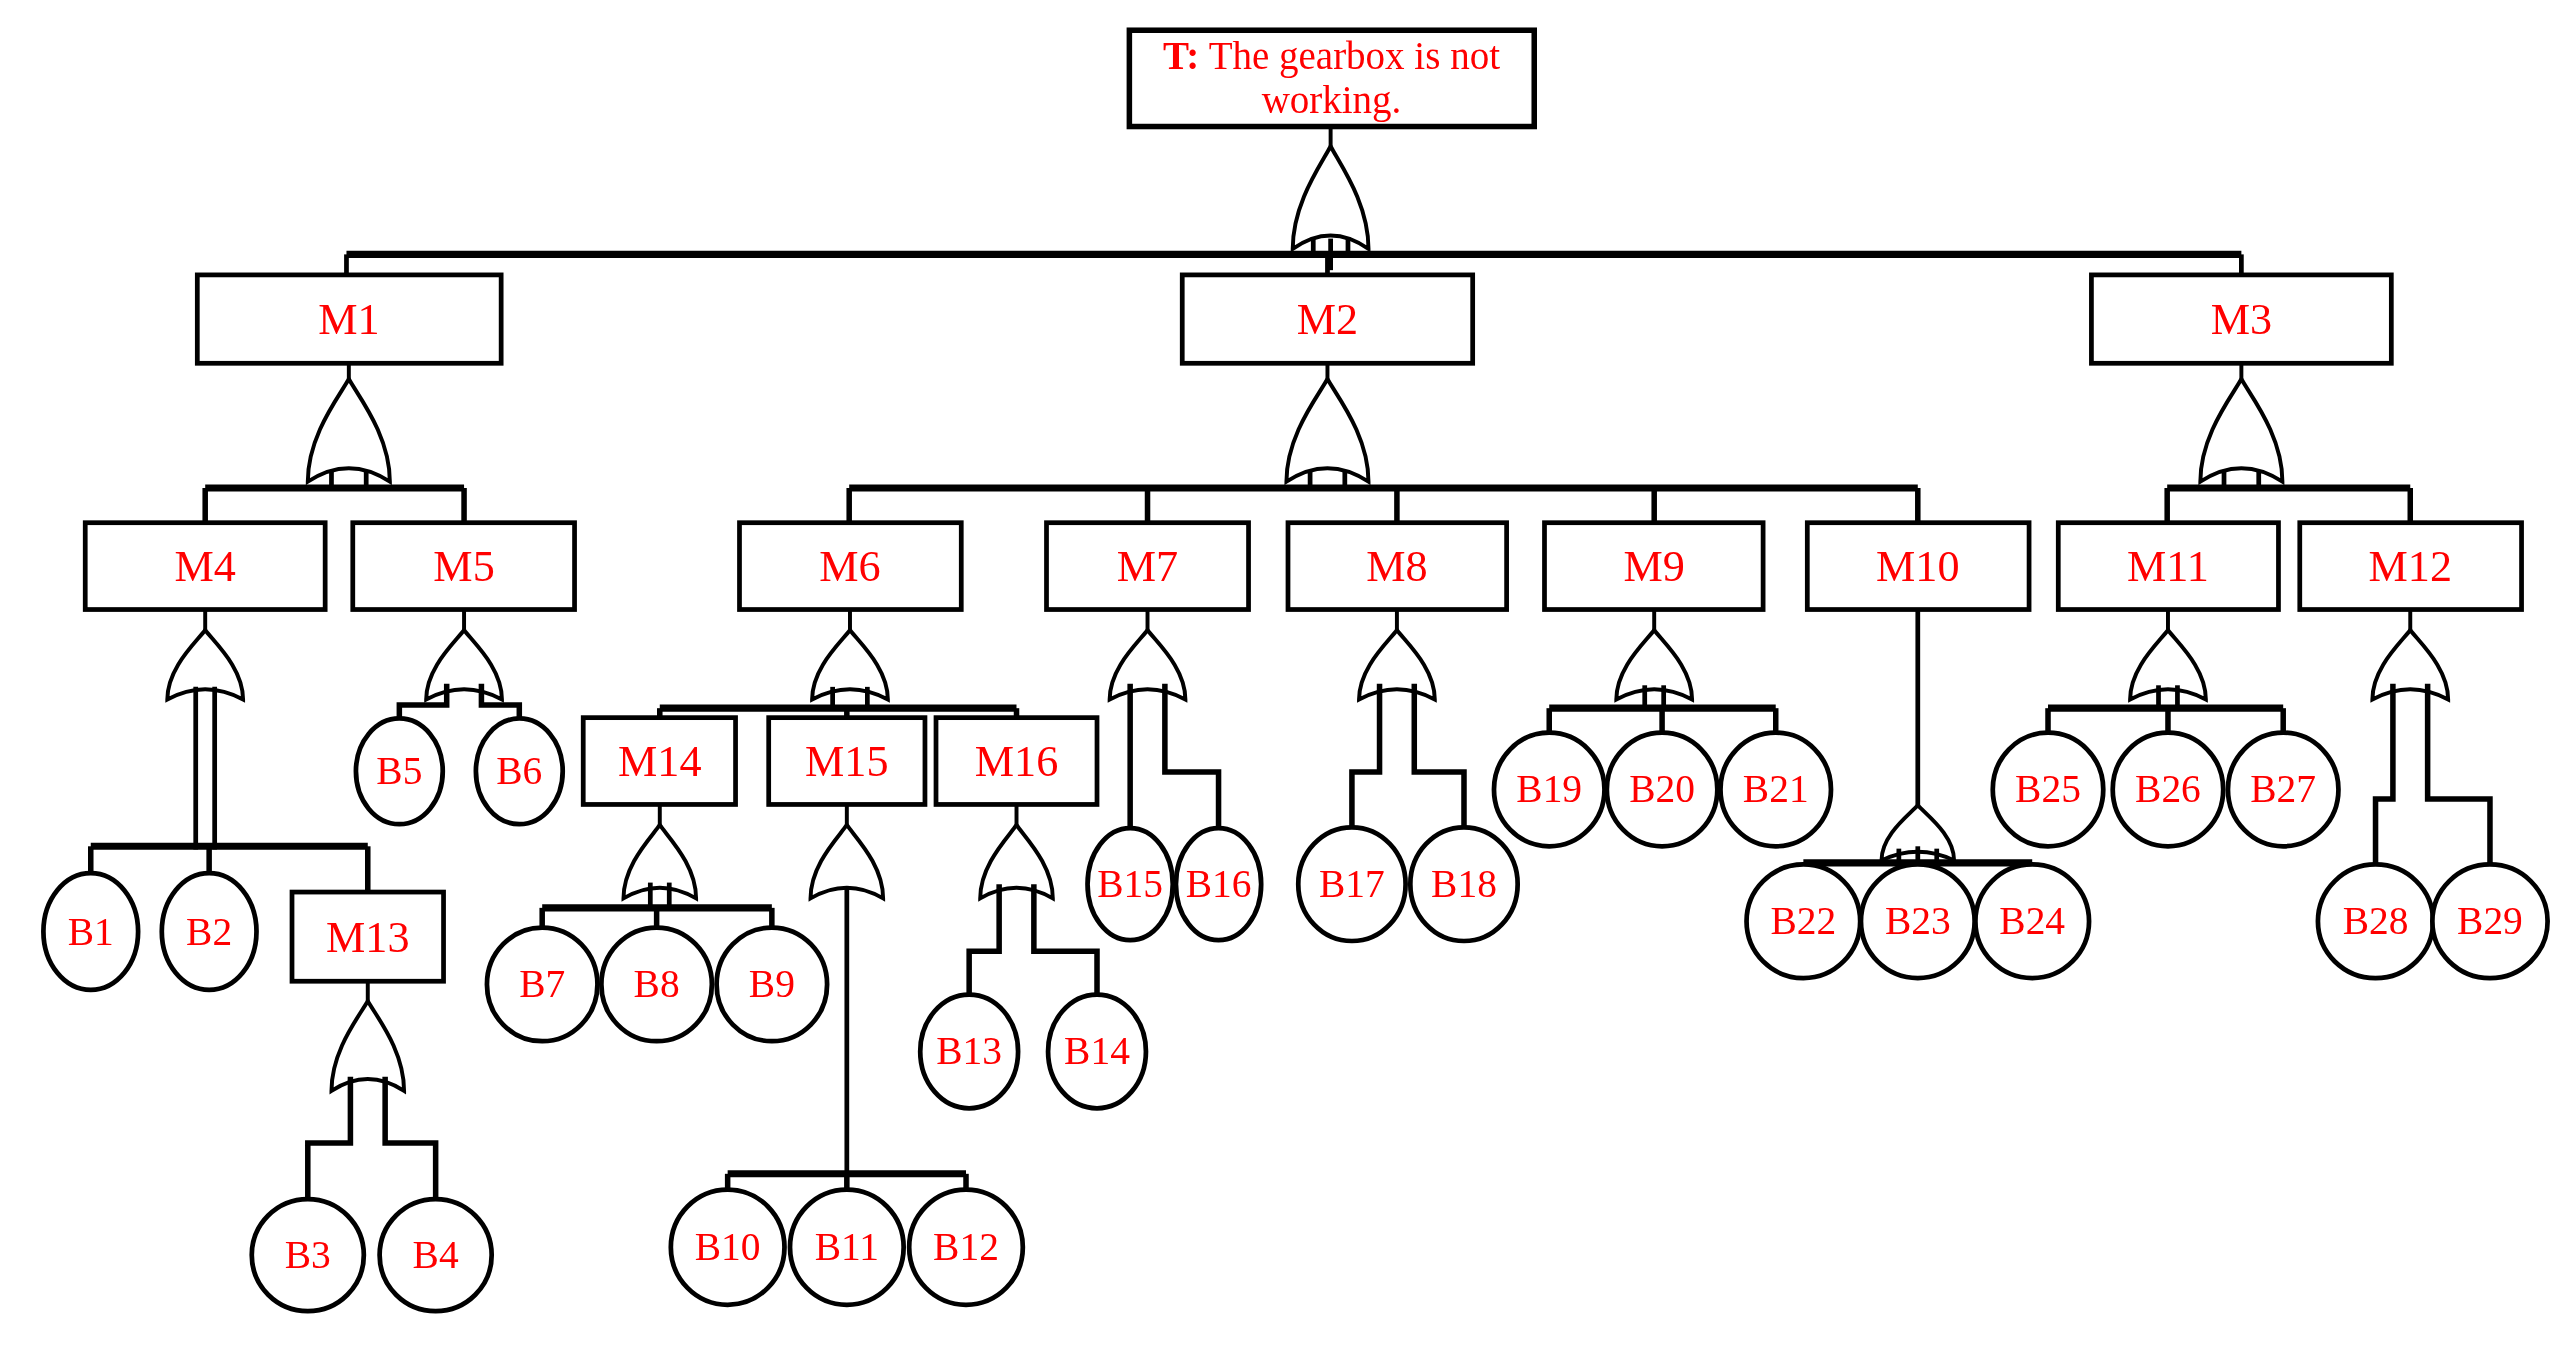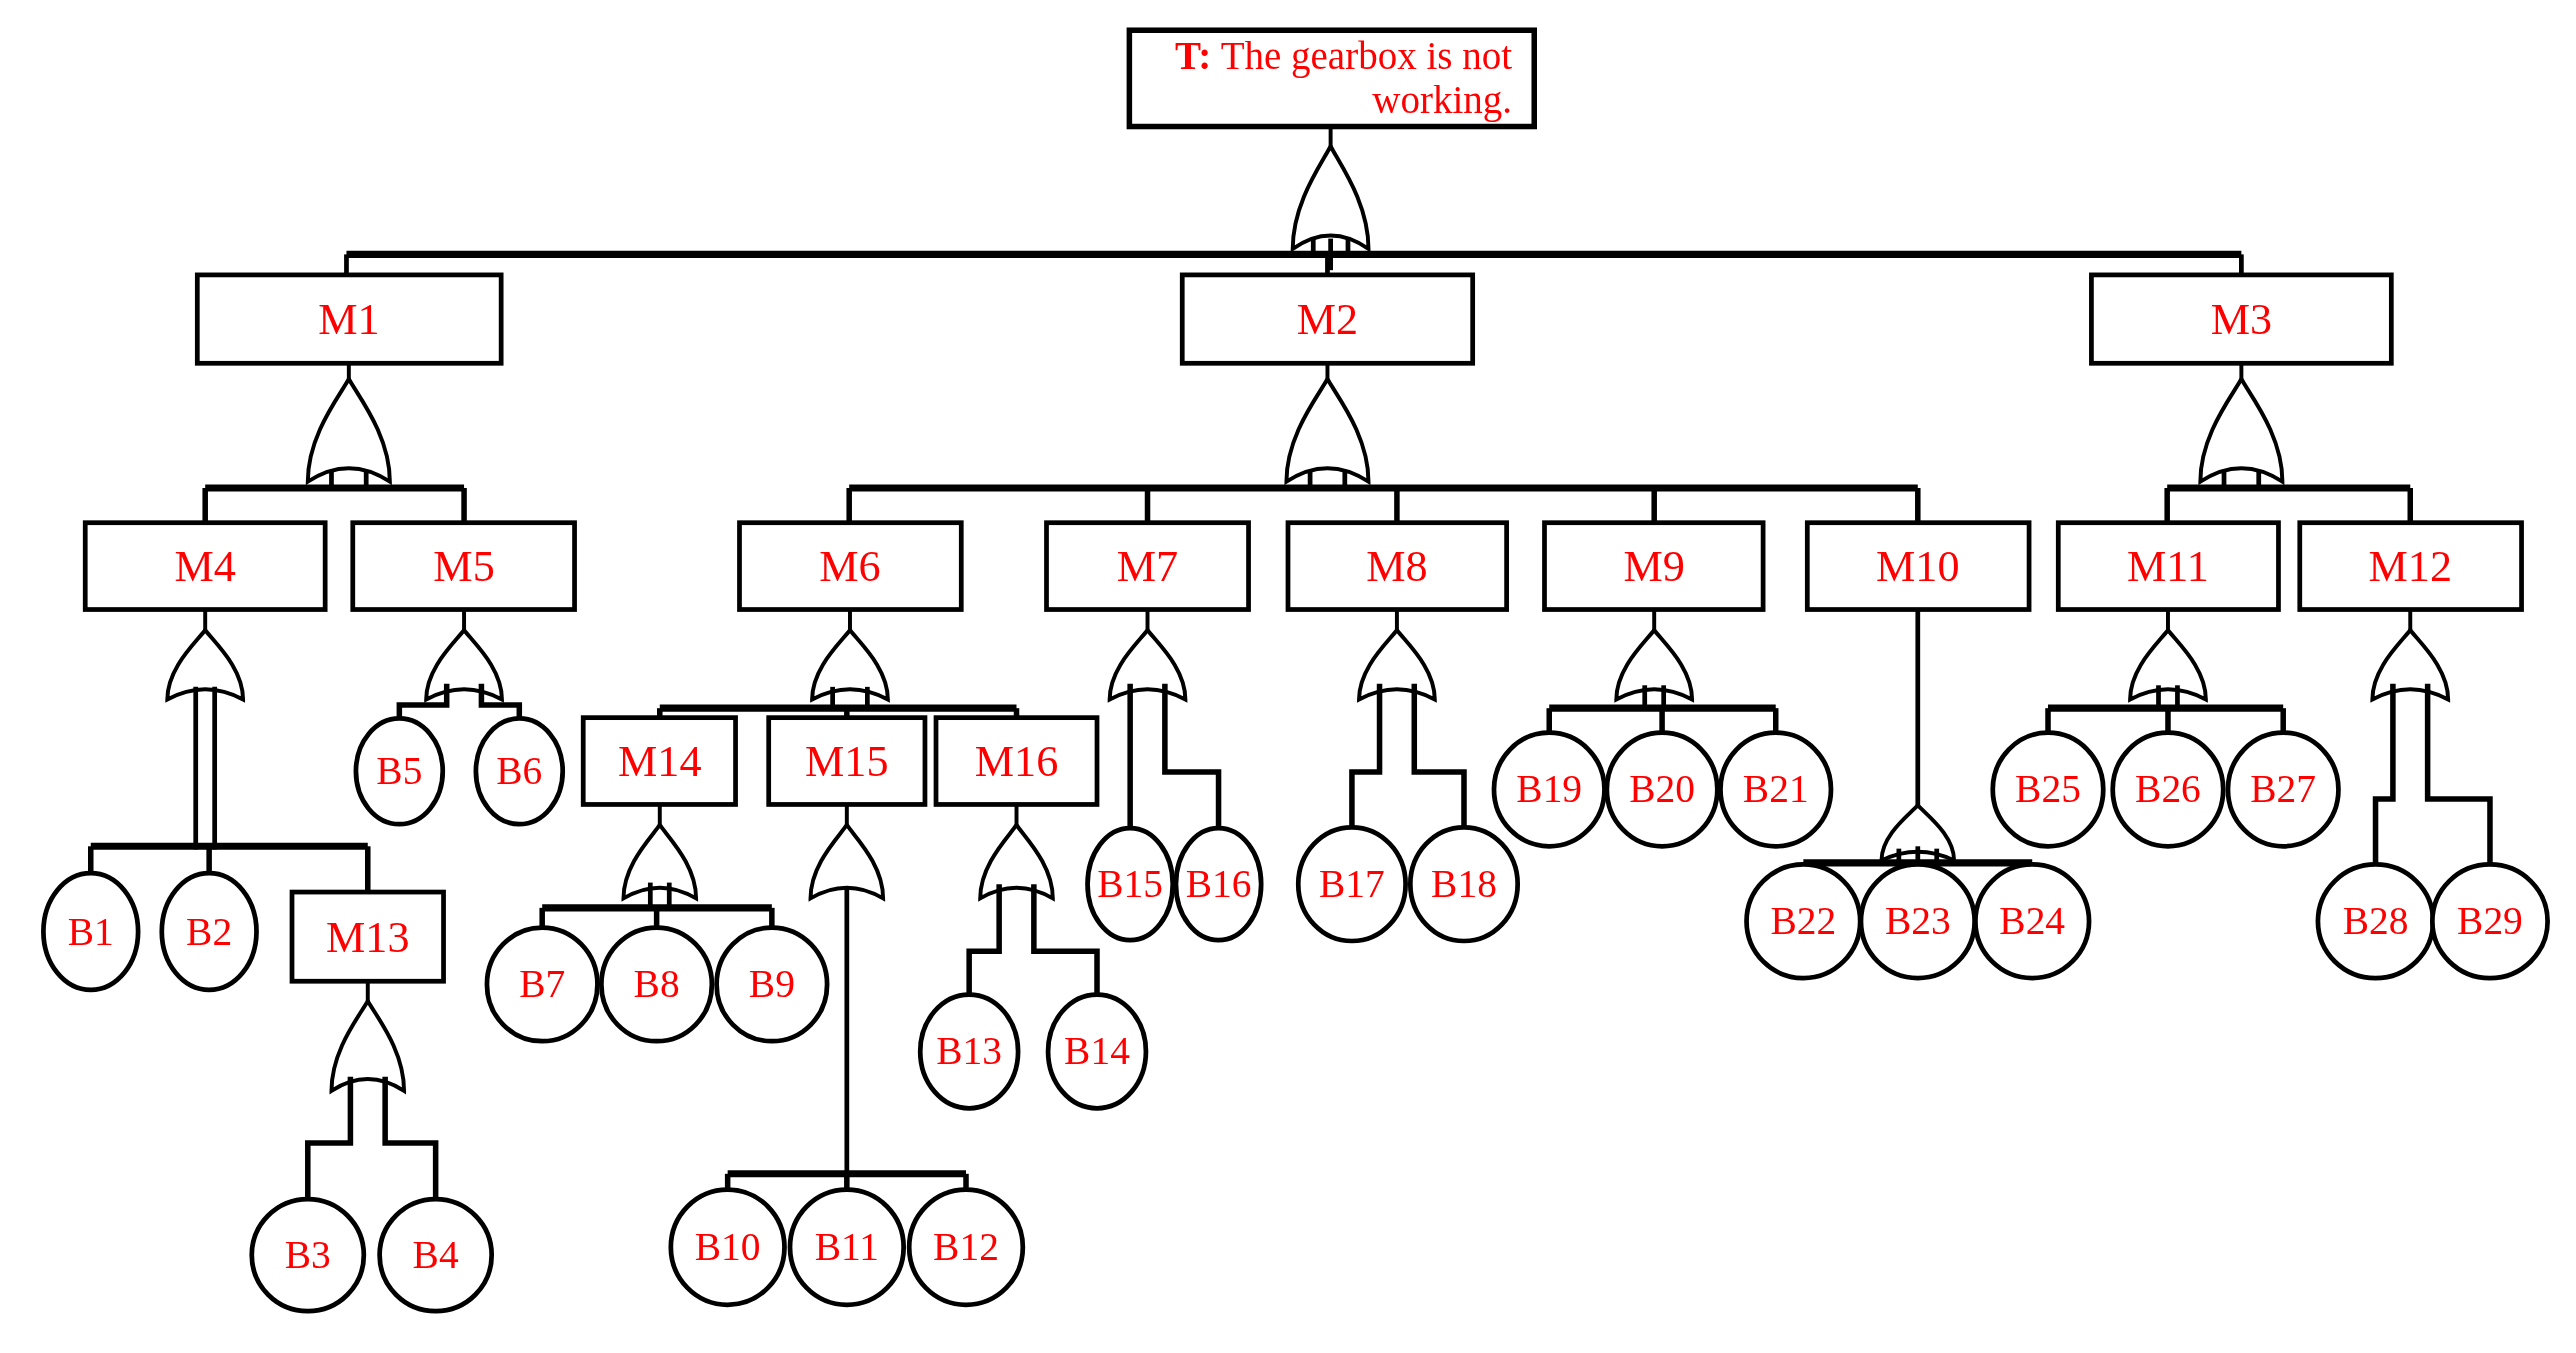--- a/index.html
+++ b/index.html
@@ -3,21 +3,21 @@
 <meta charset="utf-8">
 <style>
   html,body{margin:0;padding:0;background:#ffffff;}
   .stage{position:relative;width:2576px;height:1354px;background:#ffffff;overflow:hidden;
          font-family:"Liberation Serif", serif;}
   svg{position:absolute;left:0;top:0;}
   svg text{fill:#ff0000;font-family:"Liberation Serif", serif;}
   .mlabel{font-size:56px;}
   .blabel{font-size:50px;}
   .top-event-label{position:absolute;left:1129px;top:30px;width:405px;height:96px;
-    display:flex;align-items:center;justify-content:center;text-align:right;
+    display:flex;align-items:center;justify-content:center;text-align:center;
     color:#ff0000;font-size:39px;line-height:1.12;padding:0 22px;box-sizing:border-box;}
   .top-event-label .pfx{font-weight:bold;margin-right:9.5px;}
 </style>
 </head>
 <body>
 
 <div class="stage">
 <svg width="2576" height="1354" viewBox="0 0 3264 1715">
 
   <g fill="#ffffff" stroke="#000000" stroke-width="5">

